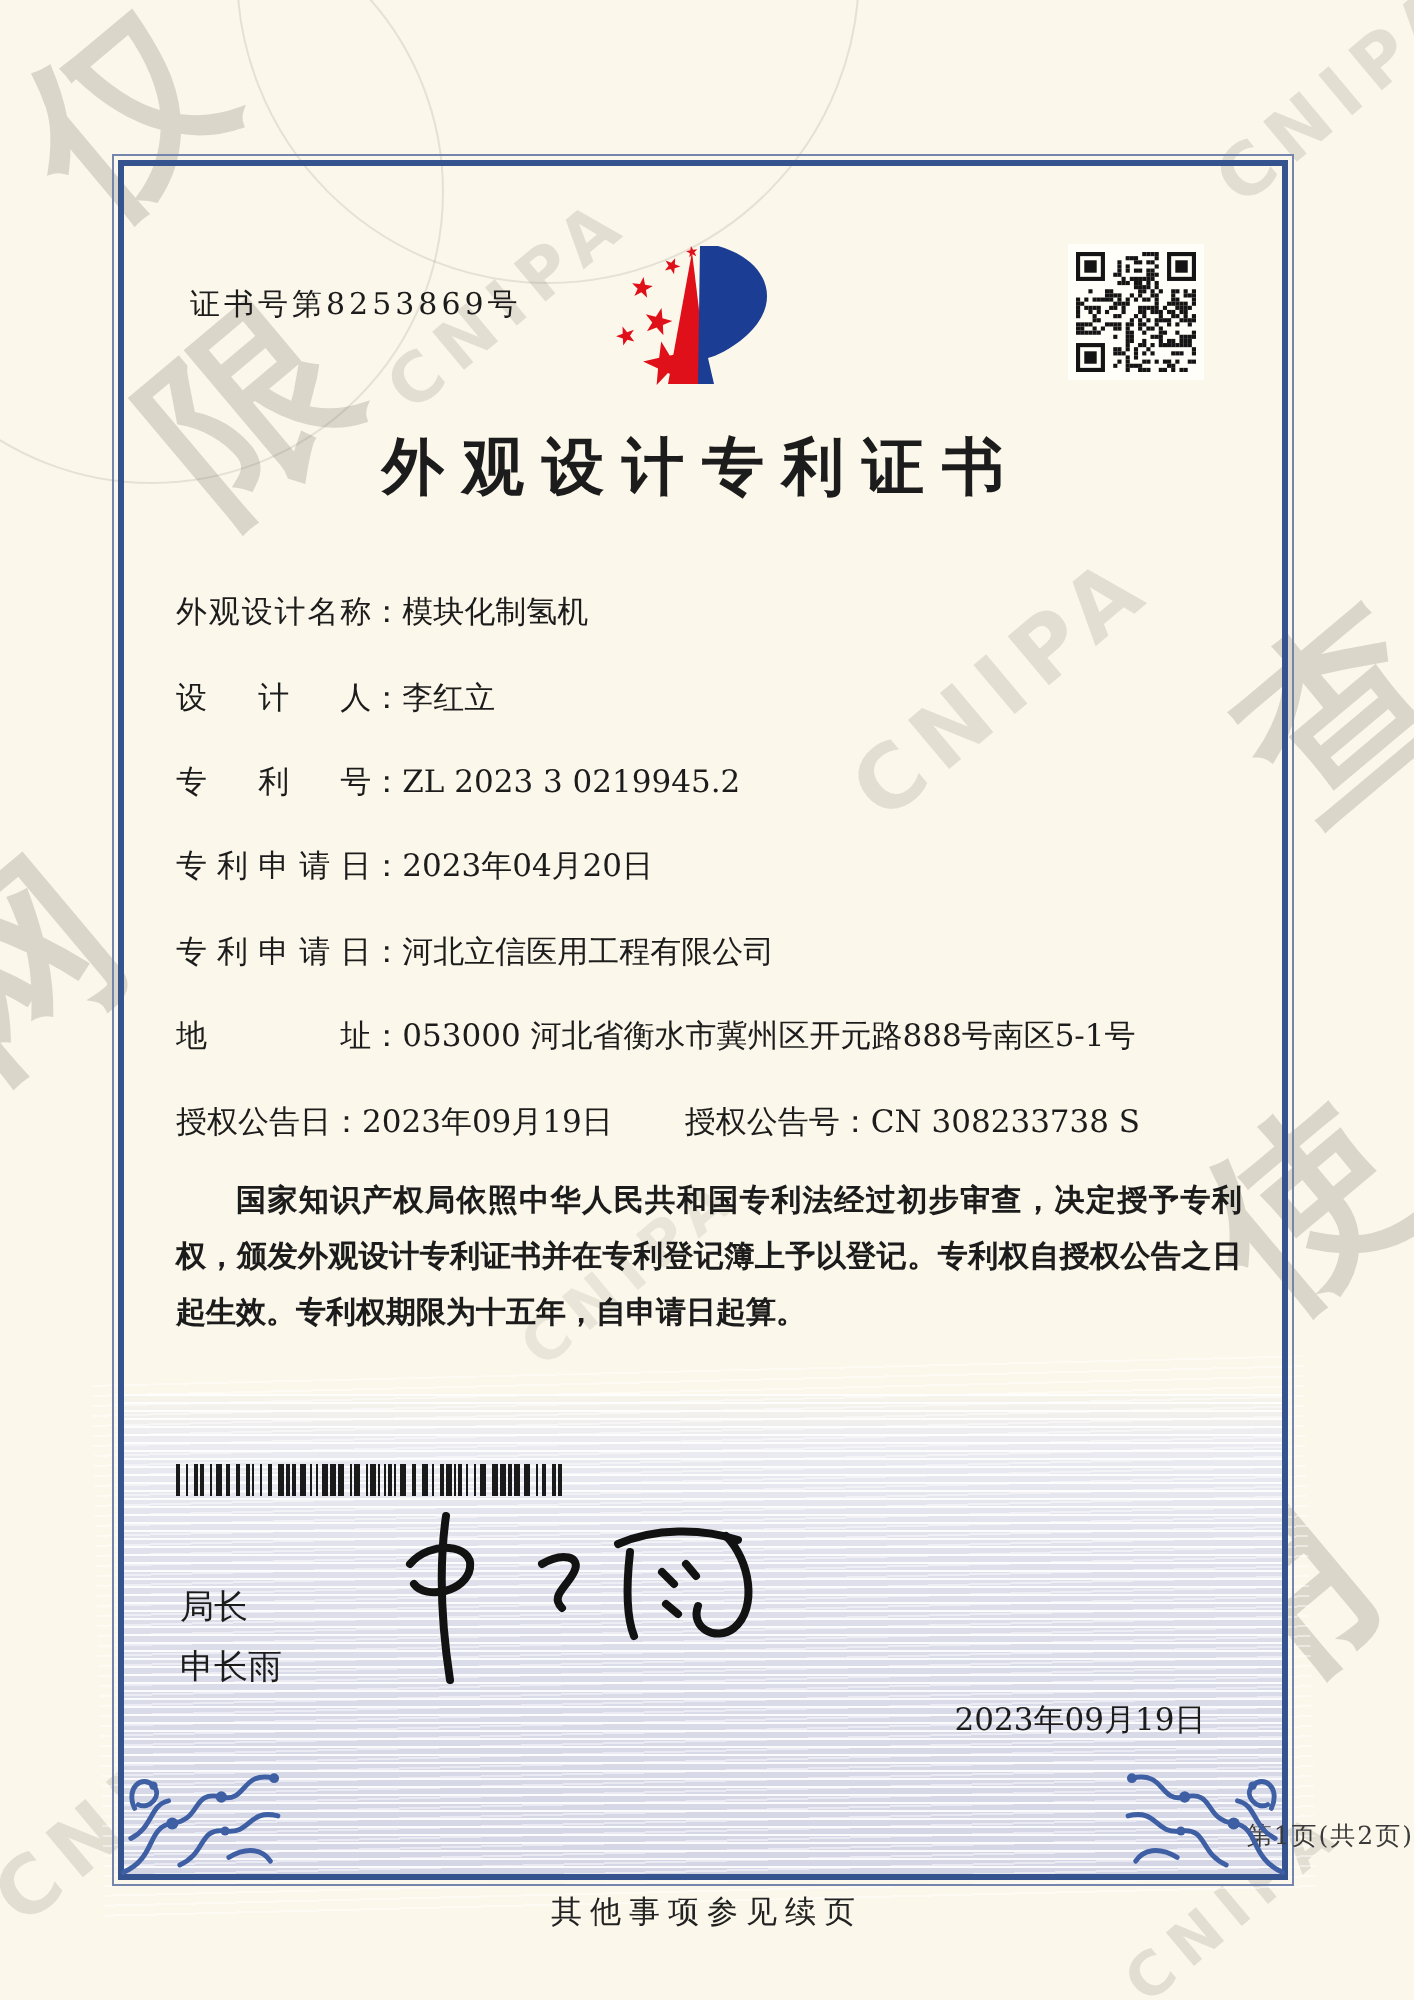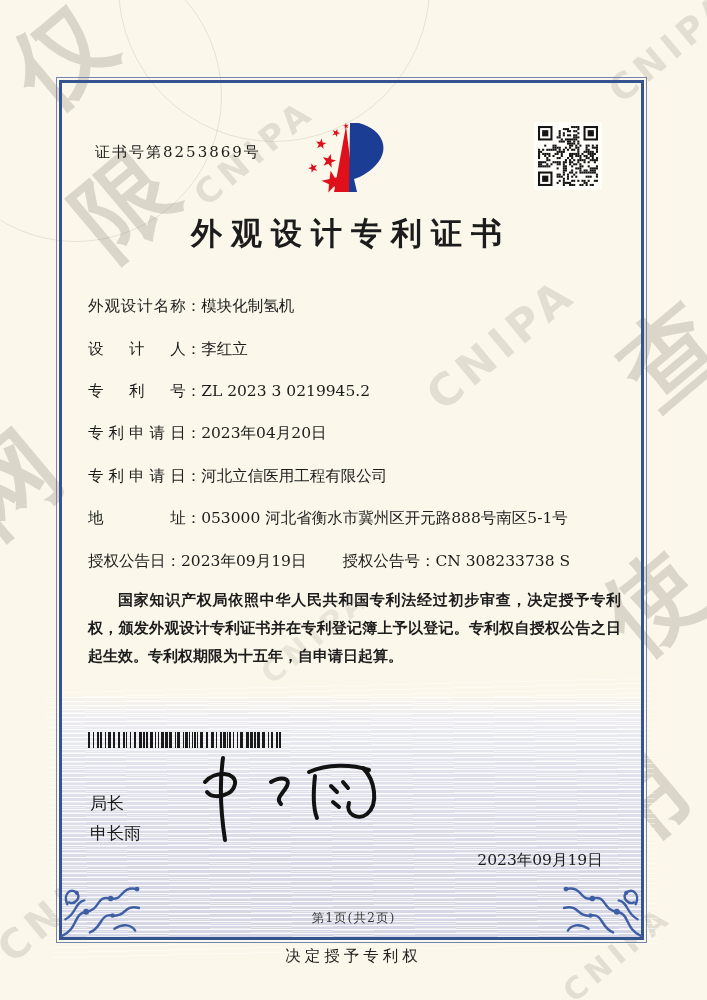--- a/index.html
+++ b/index.html
@@ -68,21 +68,21 @@
   .body-text p{margin:0 0 8px 0;text-indent:2em;font-weight:bold;}
 
   
   .barcode{position:absolute;left:88px;top:732px;width:194px;height:16px;z-index:4;}
   .sig-title{position:absolute;left:90px;top:792px;z-index:4;font-size:17px;
              font-family:"DejaVu Sans","Liberation Sans",sans-serif;}
   .sig-name{position:absolute;left:90px;top:822px;z-index:4;font-size:17px;
             font-family:"DejaVu Sans","Liberation Sans",sans-serif;}
   .signature{position:absolute;left:185px;top:752px;width:205px;height:95px;z-index:4;}
   .grant-date{position:absolute;left:460px;top:850px;width:160px;z-index:4;text-align:center;font-size:15.5px;}
-  .page-info{position:absolute;left:0;right:0;top:910px;z-index:4;text-align:center;
+  .page-info{position:absolute;left:0;right:0;top:910px;z-index:4;text-align:right;
              font-size:12.5px;color:#3a3a3a;letter-spacing:1px;}
   .cont-note{position:absolute;left:0;right:0;top:946px;z-index:4;text-align:center;
              font-size:15.5px;letter-spacing:4px;color:#222;}
 </style>
 </head>
 <body>
 
 <div class="page">
 
   <div class="wm-arc arc1"></div>
@@ -544,15 +544,15 @@
       <path d="M130,24 C128,42 128,56 132,66"></path>
       <path d="M178,16 C190,28 194,52 182,62 C173,69 160,62 164,51"></path>
       <path d="M146,34 l6,6"></path>
         <path d="M158,30 l5,6"></path>
         <path d="M148,50 l6,5"></path>
     </g>
   </svg>
   <div class="grant-date">2023年09月19日</div>
 
   <div class="page-info">第1页(共2页)</div>
-  <div class="cont-note">决定授予专利权</div>
+  <div class="cont-note">其他事项参见续页</div>
 
 </div>
 
 </body></html>

